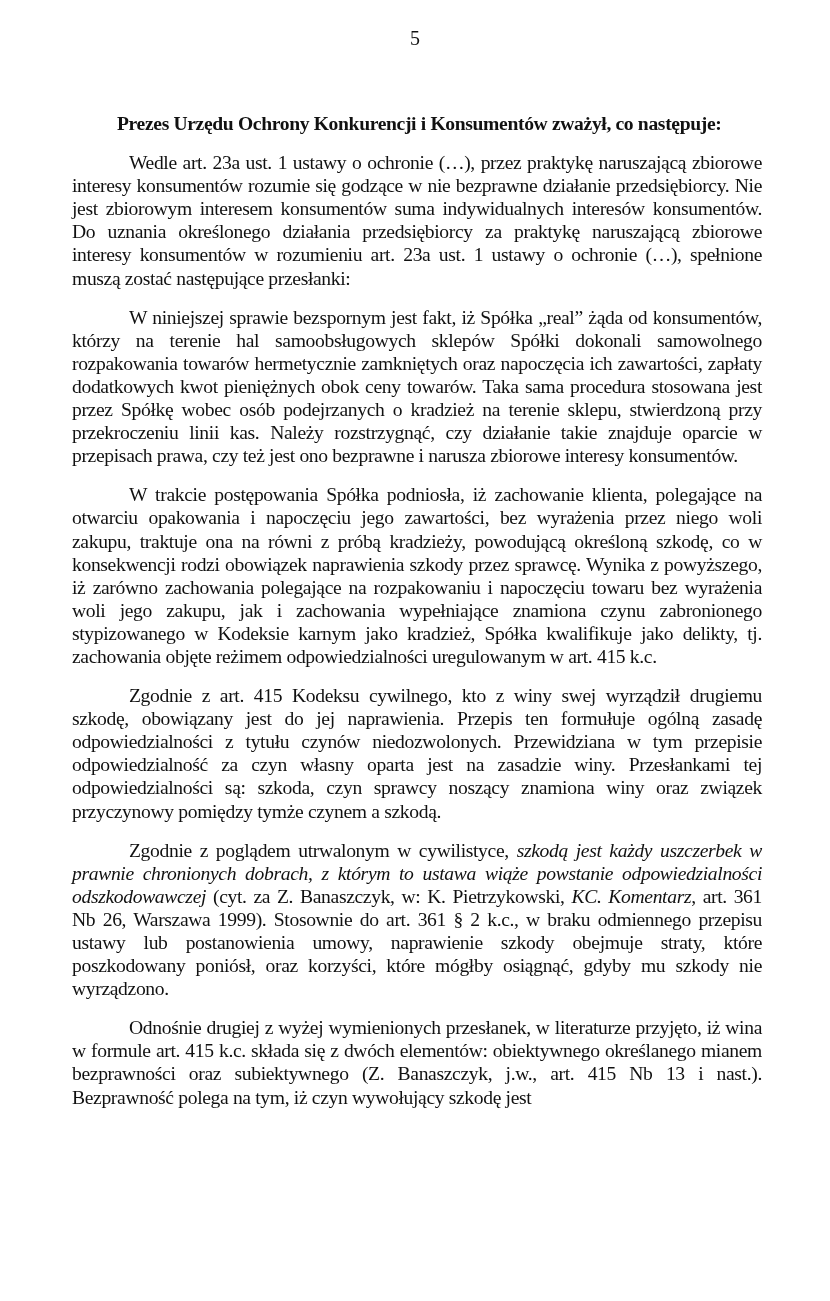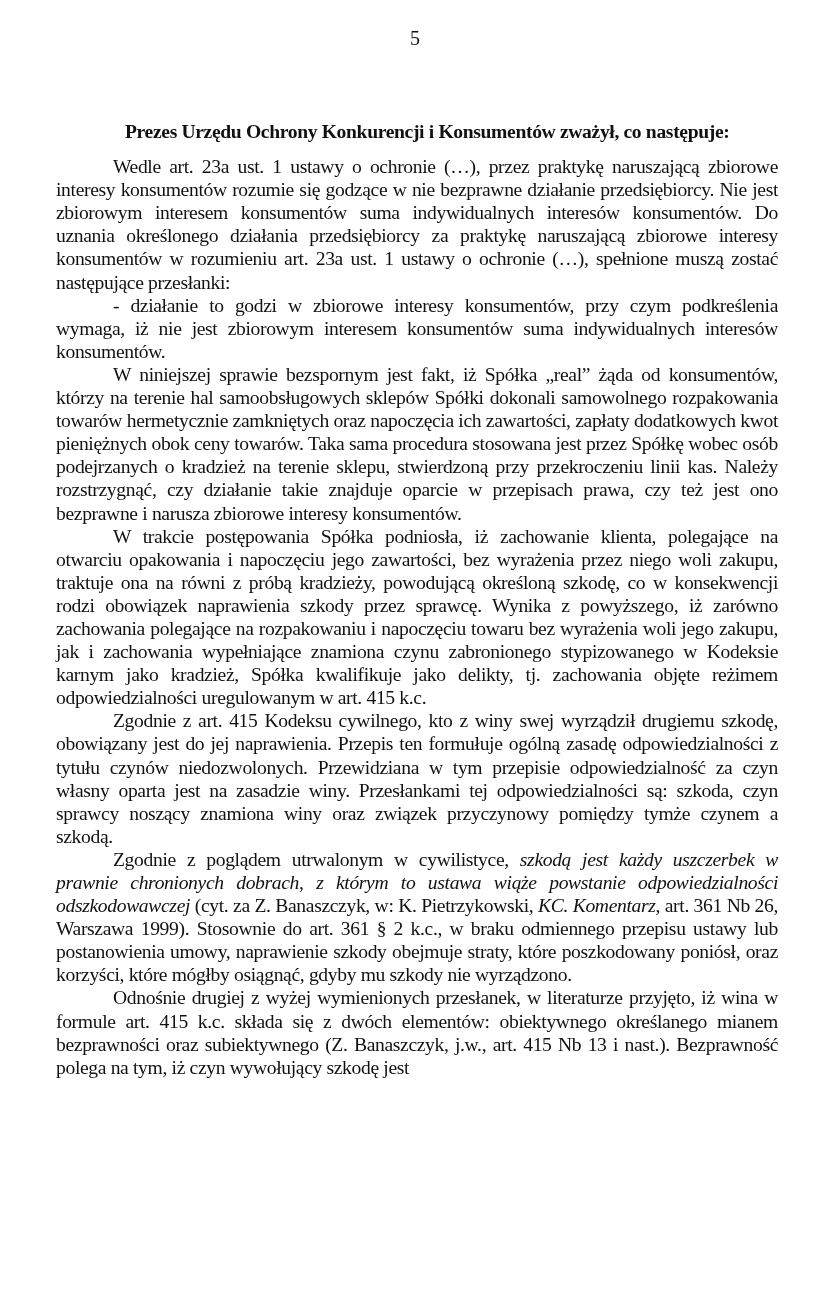--- a/index.html
+++ b/index.html
@@ -30,36 +30,35 @@
       left: 56px;
       width: 722px;
       font-size: 19.6px;
       line-height: 23.1px;
       letter-spacing: -0.35px;
     }
     .heading {
       font-weight: bold;
       text-align: justify;
       text-indent: 57px;
-      margin: 12px;
+      margin: 4px;
     }
     .para {
-      margin: 0;
+      margin: 16px;
       text-align: justify;
       text-indent: 57px;
     }
     .para i { font-style: italic; }
   </style>
 </head>
 <body>
 
 <div class="page-number">5</div>
 
 <div class="content">
   <p class="heading">Prezes Urzędu Ochrony Konkurencji i Konsumentów zważył, co następuje:</p>
   <p class="para">Wedle art. 23a ust. 1 ustawy o ochronie (…), przez praktykę naruszającą zbiorowe interesy konsumentów rozumie się godzące w nie bezprawne działanie przedsiębiorcy. Nie jest zbiorowym interesem konsumentów suma indywidualnych interesów konsumentów. Do uznania określonego działania przedsiębiorcy za praktykę naruszającą zbiorowe interesy konsumentów w rozumieniu art. 23a ust. 1 ustawy o ochronie (…), spełnione muszą zostać następujące przesłanki:</p>
-  <p class="para">- działanie to godzi w zbiorowe interesy konsumentów, przy czym podkreślenia wymaga, iż nie jest zbiorowym interesem konsumentów suma indywidualnych interesów konsumentów.</p>
   <p class="para">W niniejszej sprawie bezspornym jest fakt, iż Spółka „real” żąda od konsumentów, którzy na terenie hal samoobsługowych sklepów Spółki dokonali samowolnego rozpakowania towarów hermetycznie zamkniętych oraz napoczęcia ich zawartości, zapłaty dodatkowych kwot pieniężnych obok ceny towarów. Taka sama procedura stosowana jest przez Spółkę wobec osób podejrzanych o kradzież na terenie sklepu, stwierdzoną przy przekroczeniu linii kas. Należy rozstrzygnąć, czy działanie takie znajduje oparcie w przepisach prawa, czy też jest ono bezprawne i narusza zbiorowe interesy konsumentów.</p>
   <p class="para">W trakcie postępowania Spółka podniosła, iż zachowanie klienta, polegające na otwarciu opakowania i napoczęciu jego zawartości, bez wyrażenia przez niego woli zakupu, traktuje ona na równi z próbą kradzieży, powodującą określoną szkodę, co w konsekwencji rodzi obowiązek naprawienia szkody przez sprawcę. Wynika z powyższego, iż zarówno zachowania polegające na rozpakowaniu i napoczęciu towaru bez wyrażenia woli jego zakupu, jak i zachowania wypełniające znamiona czynu zabronionego stypizowanego w Kodeksie karnym jako kradzież, Spółka kwalifikuje jako delikty, tj. zachowania objęte reżimem odpowiedzialności uregulowanym w art. 415 k.c.</p>
   <p class="para">Zgodnie z art. 415 Kodeksu cywilnego, kto z winy swej wyrządził drugiemu szkodę, obowiązany jest do jej naprawienia. Przepis ten formułuje ogólną zasadę odpowiedzialności z tytułu czynów niedozwolonych. Przewidziana w tym przepisie odpowiedzialność za czyn własny oparta jest na zasadzie winy. Przesłankami tej odpowiedzialności są: szkoda, czyn sprawcy noszący znamiona winy oraz związek przyczynowy pomiędzy tymże czynem a szkodą.</p>
   <p class="para"><span>Zgodnie z poglądem utrwalonym w cywilistyce, </span><i>szkodą jest każdy uszczerbek w prawnie chronionych dobrach, z którym to ustawa wiąże powstanie odpowiedzialności odszkodowawczej</i><span> (cyt. za Z. Banaszczyk, w: K. Pietrzykowski, </span><i>KC. Komentarz</i><span>, art. 361 Nb 26, Warszawa 1999). Stosownie do art. 361 § 2 k.c., w braku odmiennego przepisu ustawy lub postanowienia umowy, naprawienie szkody obejmuje straty, które poszkodowany poniósł, oraz korzyści, które mógłby osiągnąć, gdyby mu szkody nie wyrządzono.</span></p>
   <p class="para">Odnośnie drugiej z wyżej wymienionych przesłanek, w literaturze przyjęto, iż wina w formule art. 415 k.c. składa się z dwóch elementów: obiektywnego określanego mianem bezprawności oraz subiektywnego (Z. Banaszczyk, j.w., art. 415 Nb 13 i nast.). Bezprawność polega na tym, iż czyn wywołujący szkodę jest</p>
 </div>
 
 </body></html>

